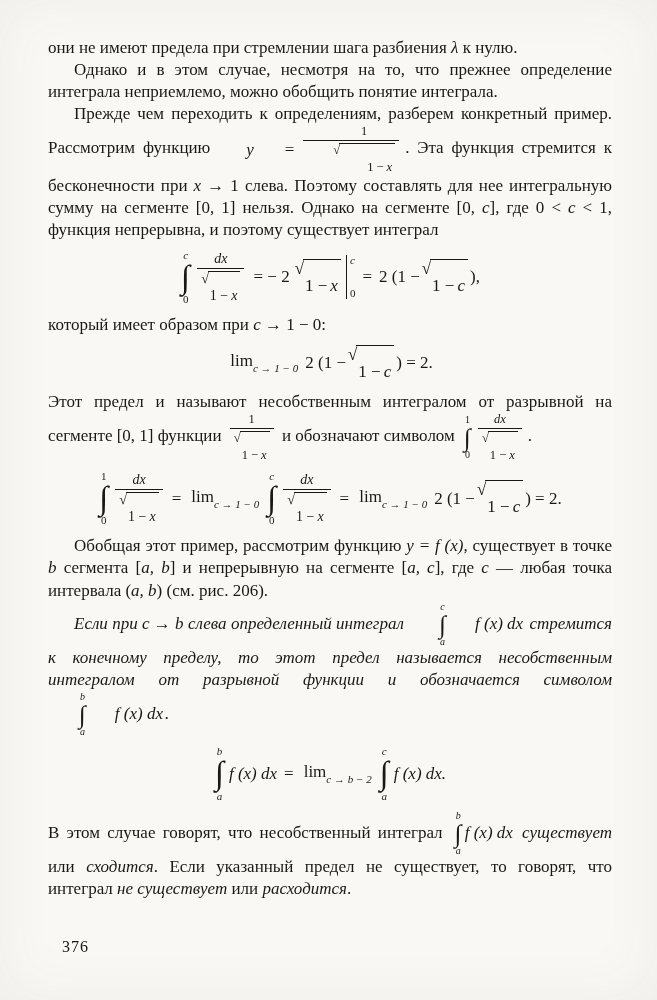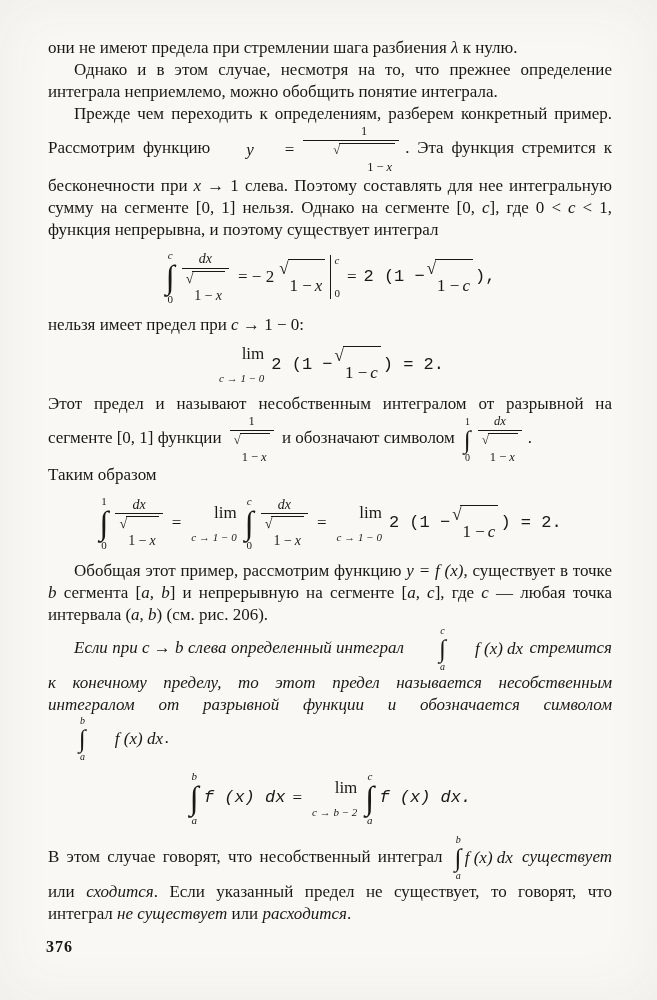--- a/index.html
+++ b/index.html
@@ -16,21 +16,21 @@
     box-shadow:inset 0 0 60px rgba(70,60,45,0.06);
   }
   p{margin:0;text-align:justify;}
   .ind{text-indent:26px;}
   i,.it{font-style:italic;}
   .em-para{font-style:italic;}
   .display{
     display:flex;justify-content:center;align-items:center;
     margin:9px 0;white-space:nowrap;text-indent:0;
   }
-  .run{margin:4px 2px;font-family:Liberation Mono, monospace;}
+  .run{margin:4px 2px;}
   .op{margin:0 5px;}
   
   .intwrap{display:inline-flex;flex-direction:column;align-items:center;
     vertical-align:middle;line-height:1;margin:0 3px;}
   .intwrap .lm{font-size:11px;line-height:1;}
   .intwrap .sign{font-size:33px;line-height:.95;font-style:normal;padding:1px 0;}
   .intwrap.small .sign{font-size:25px;}
   .intwrap.small .lm{font-size:10px;}
   
   .frac{display:inline-flex;flex-direction:column;align-items:center;
@@ -45,28 +45,28 @@
   .sqrt .sym{font-style:normal;line-height:1.15;margin-right:-1px;}
   .sqrt .rad{border-top:1.2px solid currentColor;padding:16px 3px 0 2px;line-height:1.15;}
   .rad .mn{font-style:normal;margin-right:3px;}
   .rad i{font-style:italic;}
   
   .eval{display:inline-flex;flex-direction:column;justify-content:space-between;
     border-left:1.5px solid currentColor;height:44px;padding-left:3px;
     margin:0 2px 0 5px;vertical-align:middle;}
   .eval .lm{font-size:11px;line-height:1;}
   
-  .lim{display:inline-flex;flex-direction:column;align-items:flex-end;
+  .lim{display:inline-flex;align-items:flex-start;
     vertical-align:middle;margin:0 5px;line-height:1;}
   .lim .word{font-style:normal;}
   .lim .sub{font-size:11px;font-style:italic;margin-top:11px;white-space:nowrap;}
   
   .imath{display:inline-flex;align-items:center;vertical-align:middle;
     white-space:nowrap;margin:0 2px;}
-  .pagenum{position:absolute;left:46px;bottom:42px;font-weight:bold;
+  .pagenum{position:absolute;left:62px;bottom:42px;font-weight:normal;
     font-size:16px;letter-spacing:1px;}
 </style>
 </head>
 <body>
 
 <div class="page">
 
   <p><span>они не имеют предела при стремлении шага разбиения </span><i>λ</i><span> к нулю.</span></p>
 
   <p class="ind"><span>Однако и в этом случае, несмотря на то, что прежнее определение интеграла неприемлемо, можно обобщить понятие интеграла.</span></p>
@@ -111,21 +111,21 @@
       </span>
     <span class="op">=</span>
     <span class="run">2 (1 −</span>
     <span class="sqrt">
         <span class="sym">√</span>
         <span class="rad"><span class="mn">1 −</span><i>c</i></span>
       </span>
     <span class="run">),</span>
   </div>
 
-  <p><span>нельзя имеет предел при </span><i>c</i><span> → 1 − 0:</span></p>
+  <p><span>который имеет образом при </span><i>c</i><span> → 1 − 0:</span></p>
 
   <div class="display">
     <span class="lim">
         <span class="word">lim</span>
         <span class="sub">c → 1 − 0</span>
       </span>
     <span class="run">2 (1 −</span>
     <span class="sqrt">
         <span class="sym">√</span>
         <span class="rad"><span class="mn">1 −</span><i>c</i></span>
@@ -151,21 +151,20 @@
           <span class="num"><i>dx</i></span>
           <span class="den">
             <span class="sqrt">
               <span class="sym">√</span>
               <span class="rad"><span class="mn">1 −</span><i>x</i></span>
             </span>
           </span>
         </span>
       </span><span>.</span></p>
 
-  <p><span>Таким образом</span></p>
 
   <div class="display">
     <span class="intwrap">
         <span class="lm">1</span>
         <span class="sign">∫</span>
         <span class="lm">0</span>
       </span>
     <span class="frac">
         <span class="num"><i>dx</i></span>
         <span class="den">

